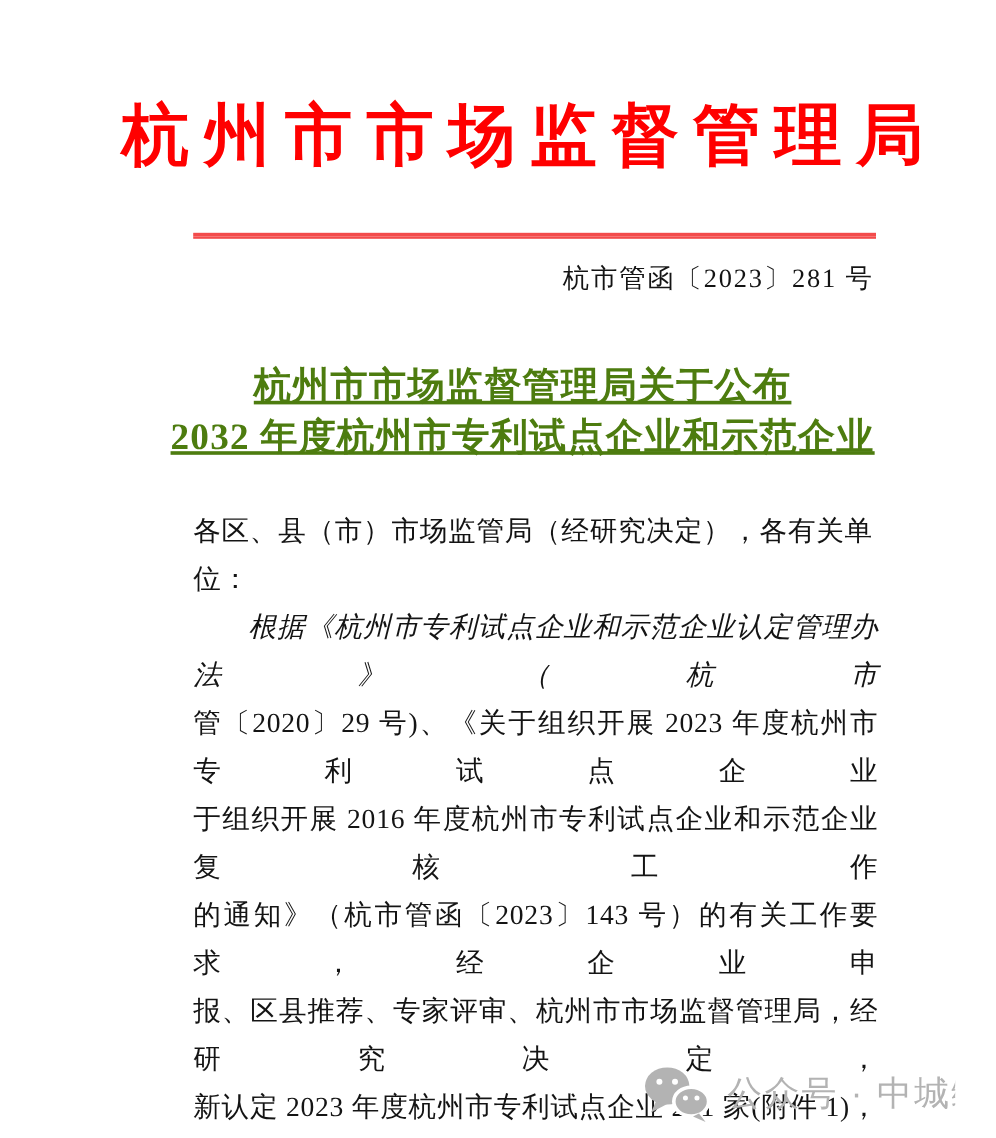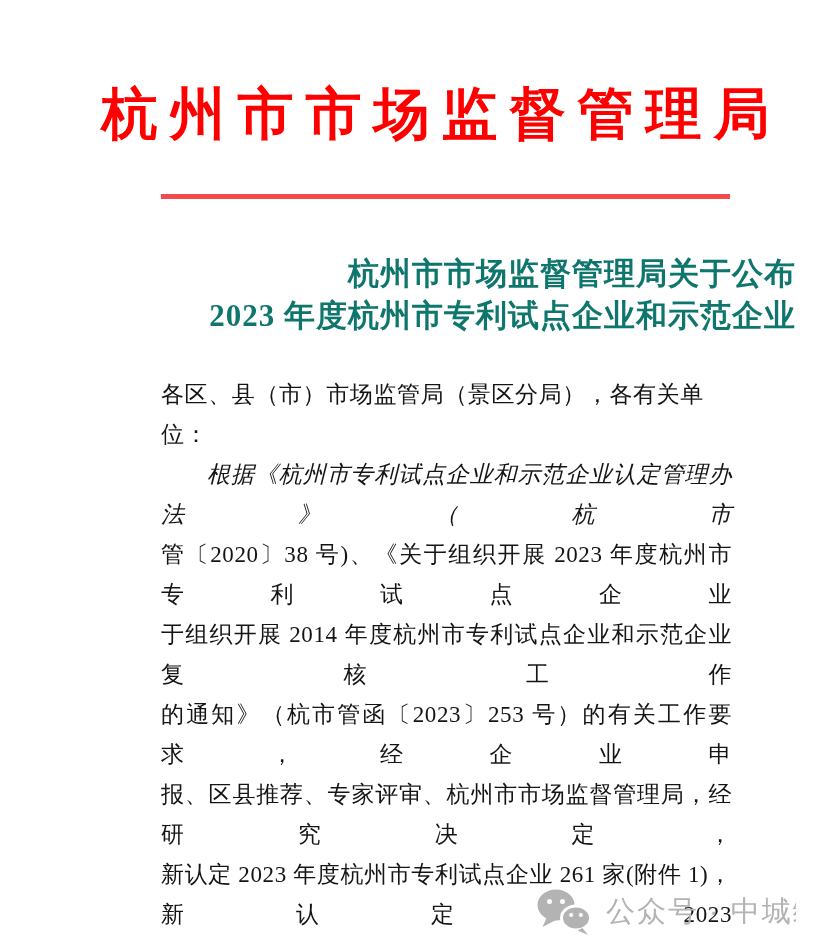--- a/index.html
+++ b/index.html
@@ -41,26 +41,27 @@
   .doc-number {
     margin: 18px 68px 0 86px;
     text-align: right;
     font-size: 22px;
     line-height: 30px;
     letter-spacing: 1.5px;
     color: var(--text);
   }
   .notice-title {
     margin-top: 54px;
-    text-align: right;
+    text-align: center;
     font-size: 31px;
     font-weight: bold;
     line-height: 42px;
     letter-spacing: 1px;
-    color: #0f766e;
+    color: #4d7c0f;
+    text-decoration: underline;
   }
   .body-text {
     margin: 38px 64px 0 86px;
     font-size: 23px;
     line-height: 40px;
     letter-spacing: 0.6px;
     color: var(--text);
   }
   .line { text-align: left; }
   .line.fill {
@@ -88,32 +89,33 @@
 </style>
 </head>
 <body>
 
 <div class="page">
 
   <div class="agency-title">杭州市市场监督管理局</div>
 
   <div class="double-rule"></div>
 
+  <div class="doc-number">杭市管函〔2023〕281 号</div>
 
   <div class="notice-title">
     <div>杭州市市场监督管理局关于公布</div>
-    <div>2023 年度杭州市专利试点企业和示范企业</div>
+    <div>2032 年度杭州市专利试点企业和示范企业</div>
   </div>
 
   <div class="body-text">
-    <div class="line">各区、县（市）市场监管局（景区分局），各有关单位：</div>
+    <div class="line">各区、县（市）市场监管局（经研究决定），各有关单位：</div>
     <div class="line fill indent">根据《杭州市专利试点企业和示范企业认定管理办法》（杭市</div>
-    <div class="line fill">管〔2020〕38 号)、《关于组织开展 2023 年度杭州市专利试点企业</div>
-    <div class="line fill">于组织开展 2014 年度杭州市专利试点企业和示范企业复核工作</div>
-    <div class="line fill">的通知》（杭市管函〔2023〕253 号）的有关工作要求，经企业申</div>
+    <div class="line fill">管〔2020〕29 号)、《关于组织开展 2023 年度杭州市专利试点企业</div>
+    <div class="line fill">于组织开展 2016 年度杭州市专利试点企业和示范企业复核工作</div>
+    <div class="line fill">的通知》（杭市管函〔2023〕143 号）的有关工作要求，经企业申</div>
     <div class="line fill">报、区县推荐、专家评审、杭州市市场监督管理局，经研究决定，</div>
     <div class="line fill">新认定 2023 年度杭州市专利试点企业 261 家(附件 1)，新认定 2023</div>
 
   </div>
 
   <div class="watermark">
     <span>
       <svg class="wechat-svg" width="56" height="47" viewBox="0 0 56 47" fill="none" xmlns="http://www.w3.org/2000/svg">
         <ellipse cx="20" cy="17" rx="18.5" ry="15.5" fill="currentColor"></ellipse>
         <path d="M11 29 L6.5 39 L20 32 Z" fill="currentColor"></path>

